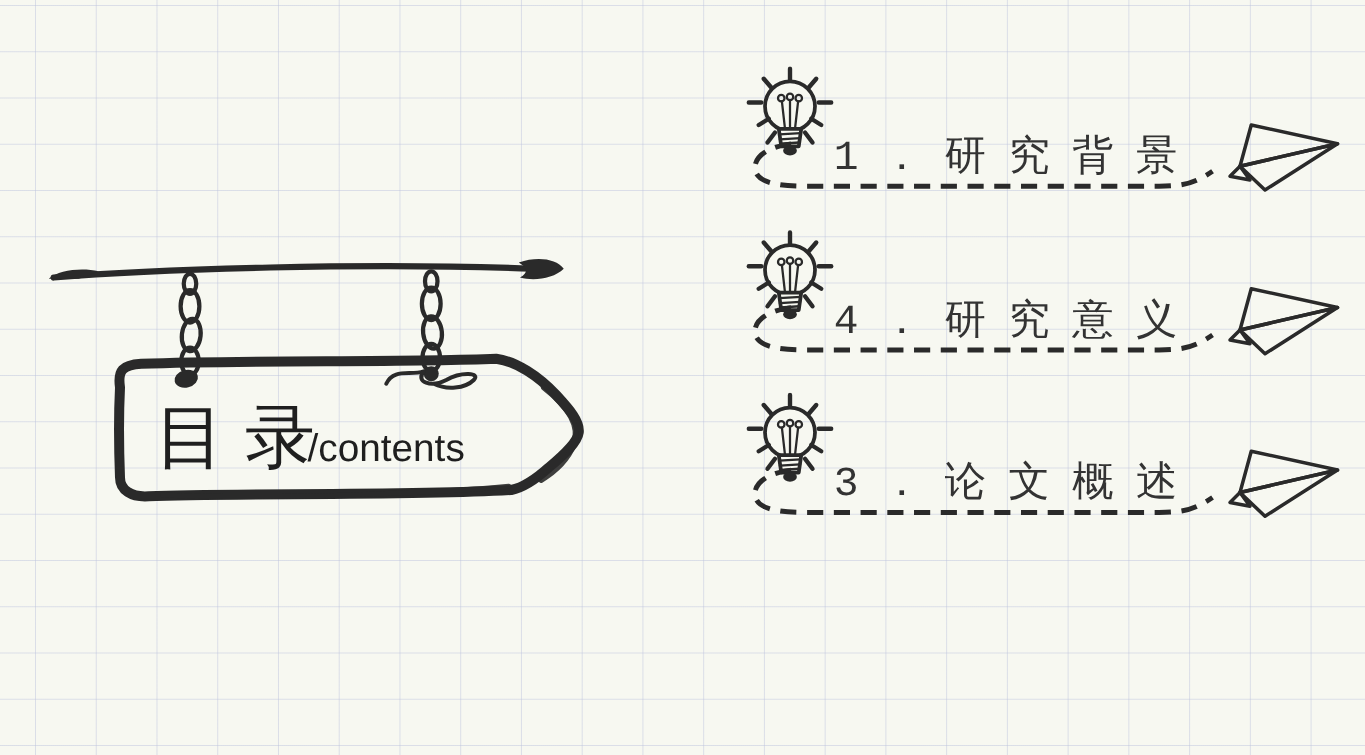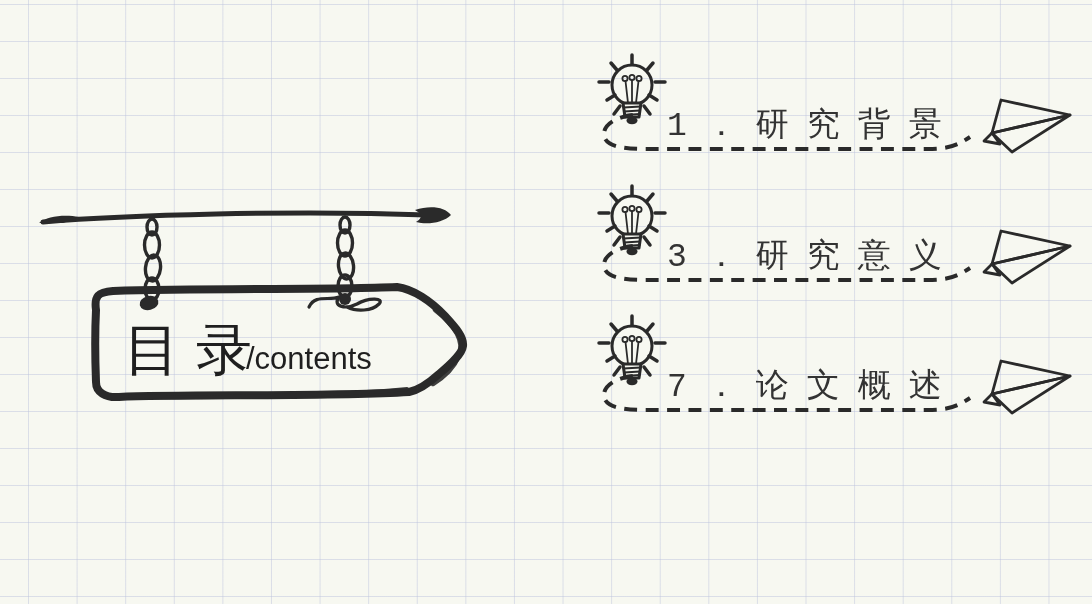--- a/index.html
+++ b/index.html
@@ -143,34 +143,34 @@
       </svg>
     <svg class="plane" width="95" height="62">
         <use href="#sym-plane"></use>
       </svg>
   </div>
 
   <div class="toc-row" style="top:184px">
     <svg class="bulb" width="70" height="78">
         <use href="#sym-bulb"></use>
       </svg>
-    <span class="toc-label">3．研究意义</span>
+    <span class="toc-label">4．研究意义</span>
     <svg class="swoosh" width="378" height="46">
         <use href="#sym-swoosh"></use>
       </svg>
     <svg class="plane" width="95" height="62">
         <use href="#sym-plane"></use>
       </svg>
   </div>
 
   <div class="toc-row" style="top:314px">
     <svg class="bulb" width="70" height="78">
         <use href="#sym-bulb"></use>
       </svg>
-    <span class="toc-label">7．论文概述</span>
+    <span class="toc-label">3．论文概述</span>
     <svg class="swoosh" width="378" height="46">
         <use href="#sym-swoosh"></use>
       </svg>
     <svg class="plane" width="95" height="62">
         <use href="#sym-plane"></use>
       </svg>
   </div>
 
 
 </div>

